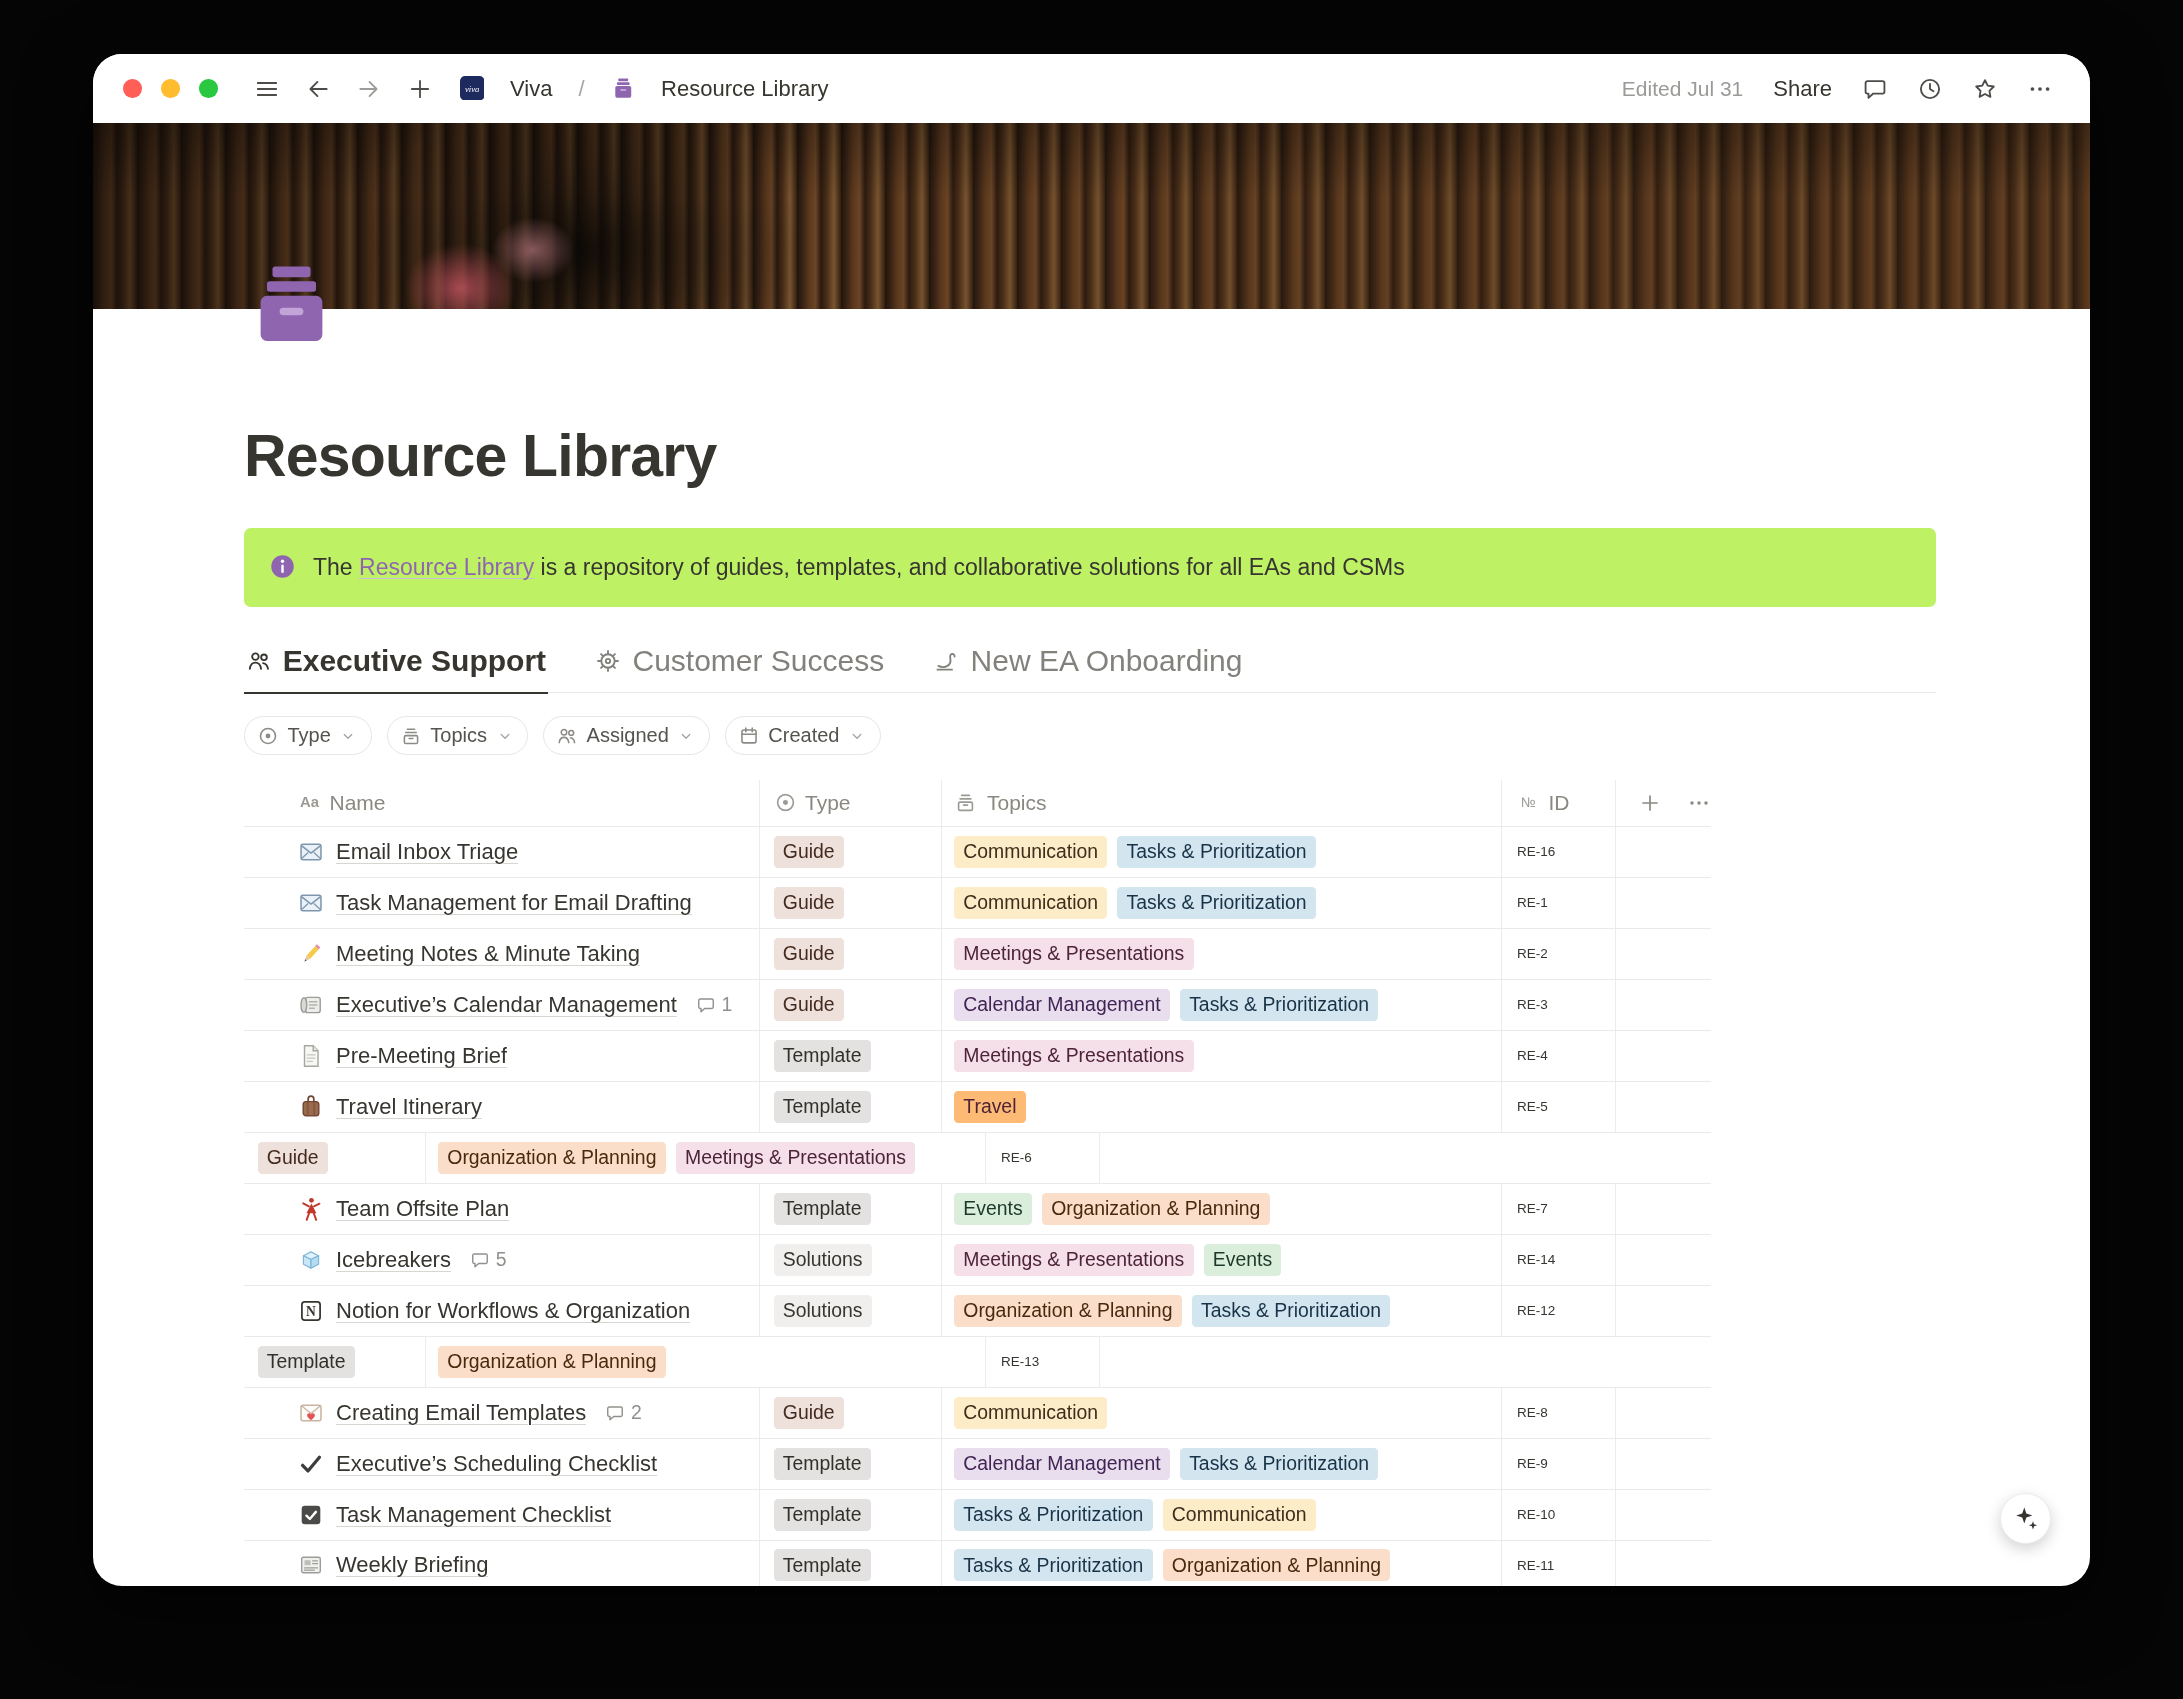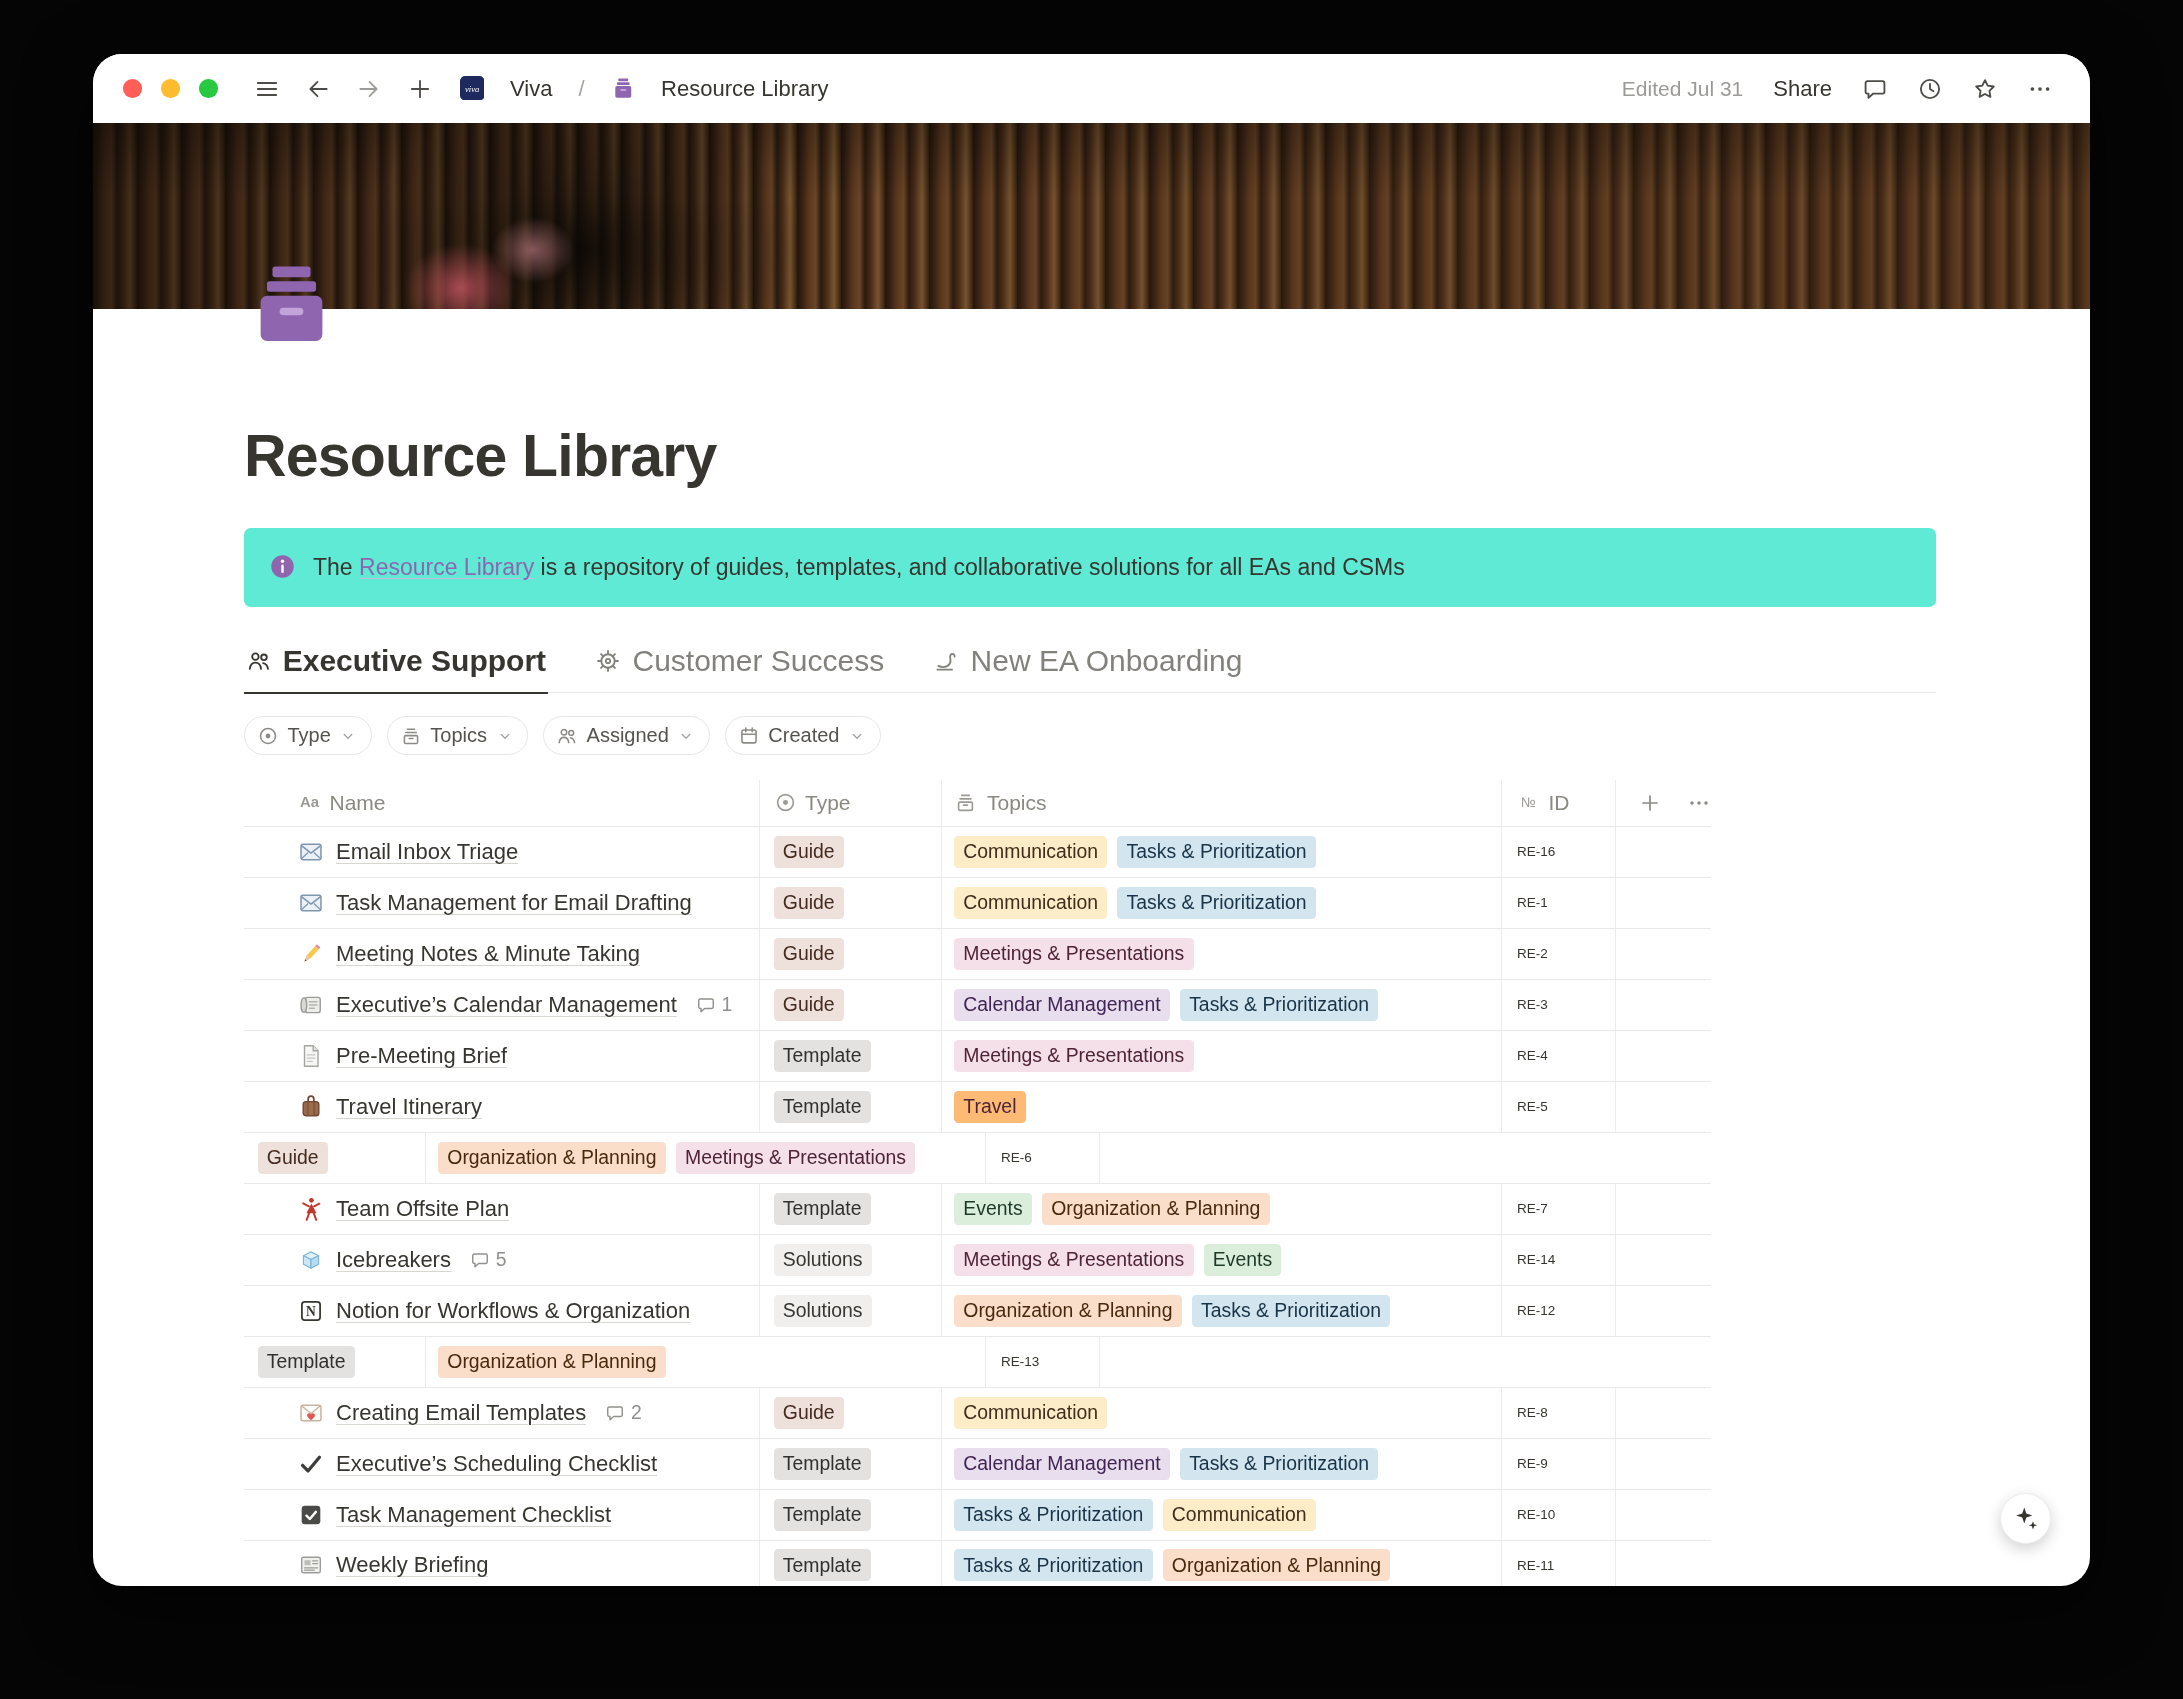--- a/index.html
+++ b/index.html
@@ -40,21 +40,21 @@
       repeating-linear-gradient(90deg,
         #1f140c 0px, #3a2415 6px, #5a381d 12px, #6b4526 18.6px,
         #2a1a0f 24px, #4a2e18 30px, #7a5530 37px, #33200f 44px);
   }
 
   
   .content { position:relative; padding:0 154px 0 151px; }
   .page-icon { width:95px; height:95px; margin-top:-52px; display:block; position:relative; }
   .title { font-size:59px; line-height:1.12; font-weight:700; letter-spacing:-0.8px; margin:71px 0 0; color:#37352F; }
 
-  .callout { margin-top:39px; background:#5eead4; border-radius:6.8px; padding:23px 25px;
+  .callout { margin-top:39px; background:#bef264; border-radius:6.8px; padding:23px 25px;
     display:flex; gap:17px; align-items:flex-start; font-size:23px; line-height:1.45; color:#37352F; }
   .callout-icon { width:27px; height:27px; flex:none; margin-top:1.7px; }
   .callout-link { color:#9065B0; text-decoration:underline; text-decoration-color:#CDBADF; text-underline-offset:3.4px; text-decoration-thickness:1.3px; }
 
   .tabs { margin-top:37px; display:flex; gap:46px; border-bottom:0.8px solid #E9E9E7; }
   .tab { display:flex; align-items:center; gap:11px; padding:0 1.7px 13.5px; font-size:30px; color:#82817C;
     border-bottom:2.5px solid transparent; margin-bottom:-1.7px; cursor:pointer; }
   .tab.active { color:#37352F; font-weight:700; border-bottom-color:#37352F; }
   .t-icon { width:26px; height:26px; }
 

